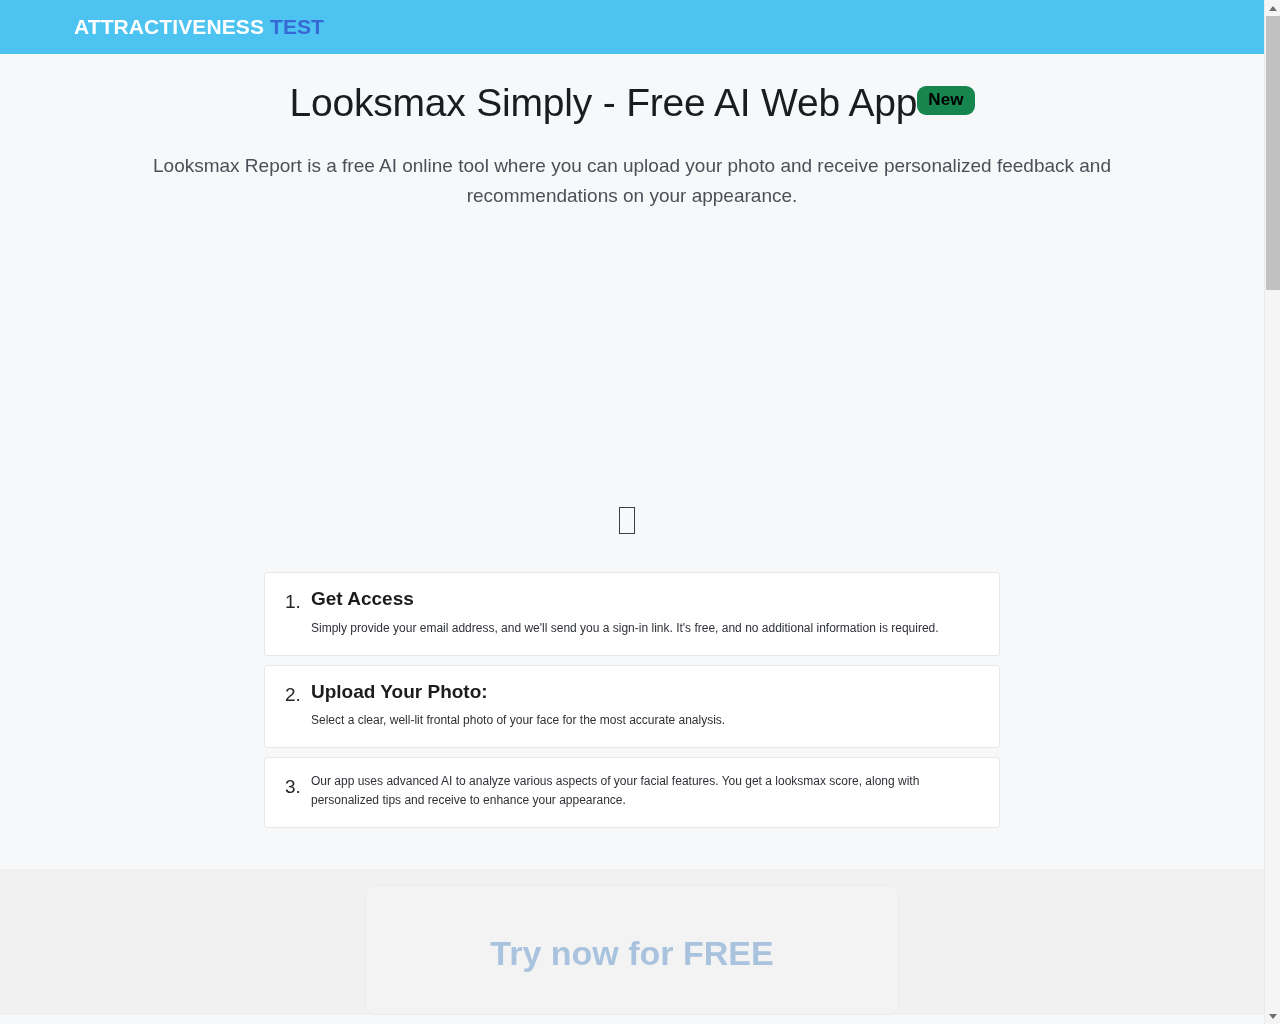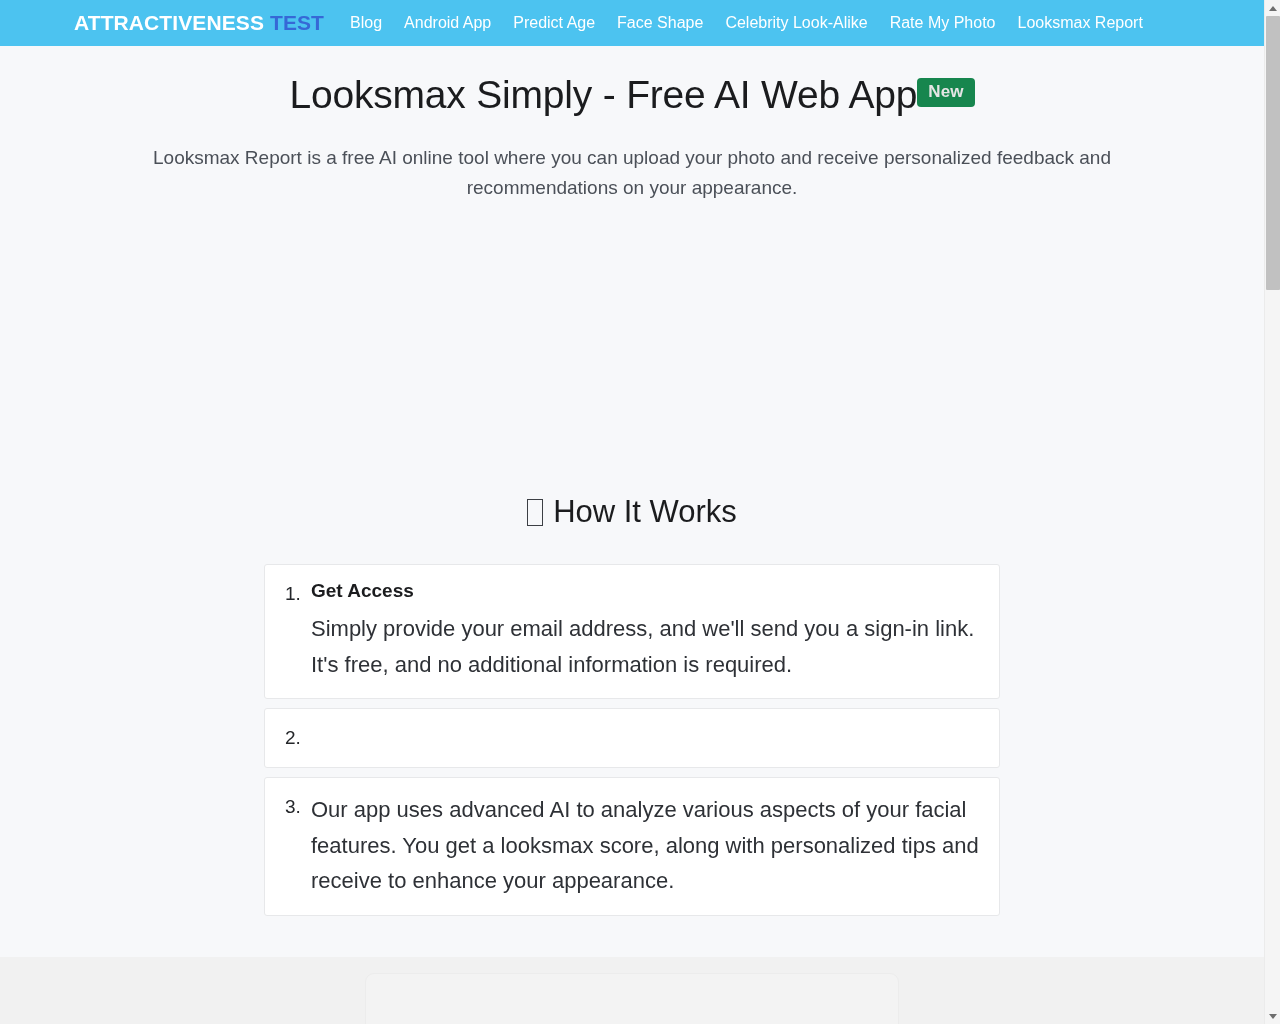--- a/index.html
+++ b/index.html
@@ -24,21 +24,21 @@
     position: absolute;
     top: 0; left: 0;
     width: 1264px;
     height: 1024px;
     overflow: hidden;
     background: #f7f8fa;
   }
 
   
   .navbar {
-    height: 46px;
+    height: 54px;
     background: #4cc3f0;
     display: flex;
     align-items: center;
     padding: 0 0 0 74px;
     width: 1264px;
   }
   .brand {
     font-size: 21px;
     font-weight: bold;
     letter-spacing: 0.1px;
@@ -76,24 +76,24 @@
     color: #1b1c1e;
     letter-spacing: -0.2px;
     line-height: 1.28;
   }
   .badge-new {
     display: inline-block;
     vertical-align: middle;
     position: relative;
     top: -5px;
     background: #17864e;
-    color: #e5e5e5;
+    color: #000000;
     font-size: 17px;
     font-weight: bold;
-    border-radius: 4px;
+    border-radius: 9px;
     padding: 3px 11px 4px 11px;
     letter-spacing: 0.1px;
   }
   .hero p.sub {
     margin: 23px auto 2px auto;
     max-width: 1100px;
     font-size: 19px;
     line-height: 1.56;
     color: #4b5058;
     font-weight: 300;
@@ -149,21 +149,21 @@
   }
   .step-body { flex: 1 1 auto; }
   .step-head {
     font-size: 19px;
     font-weight: bold;
     color: #1b1c1e;
     margin: 0 0 7px 0;
     line-height: 1.3;
   }
   .step-text {
-    font-size: 22px;
+    font-size: 12px;
     color: #2e3136;
     line-height: 1.62;
     margin: 0;
   }
 
   
   .cta-band {
     background: #f1f1f1;
     padding-top: 16px;
     min-height: 120px;
@@ -231,53 +231,48 @@
 
 <div id="page">
 
   <div id="viewport">
 
     <nav class="navbar">
       <div class="brand">
         <span class="brand-main">ATTRACTIVENESS</span>
         <span class="brand-accent">TEST</span>
       </div>
-      <ul class="nav-links">
-        <li><a>Blog</a></li>
-        <li><a>Android App</a></li>
-        <li><a>Predict Age</a></li>
-        <li><a>Face Shape</a></li>
-        <li><a>Celebrity Look-Alike</a></li>
-        <li><a>Rate My Photo</a></li>
-        <li><a>Looksmax Report</a></li>
-      </ul>
     </nav>
 
     <header class="hero">
       <h1><span>Looksmax Simply - Free AI Web App</span><span class="badge-new">New</span></h1>
       <p class="sub">Looksmax Report is a free AI online tool where you can upload your photo and receive personalized feedback and recommendations on your appearance.</p>
     </header>
 
     <div class="media-slot"></div>
 
     <section class="section-how">
-      <h2 class="how-title"><span class="glyph"></span><span>How It Works</span></h2>
+      <h2 class="how-title"><span class="glyph"></span></h2>
 
       <div class="steps">
 
         <div class="step-card">
           <div class="step-num">1.</div>
           <div class="step-body">
             <h3 class="step-head">Get Access</h3>
             <p class="step-text">Simply provide your email address, and we'll send you a sign-in link. It's free, and no additional information is required.</p>
           </div>
         </div>
 
         <div class="step-card">
           <div class="step-num">2.</div>
+          <div class="step-body">
+            <h3 class="step-head">Upload Your Photo:</h3>
+            <p class="step-text">Select a clear, well-lit frontal photo of your face for the most accurate analysis.</p>
+          </div>
         </div>
 
         <div class="step-card">
           <div class="step-num">3.</div>
           <div class="step-body">
             <p class="step-text">Our app uses advanced AI to analyze various aspects of your facial features. You get a looksmax score, along with personalized tips and receive to enhance your appearance.</p>
           </div>
         </div>
 
       </div>

